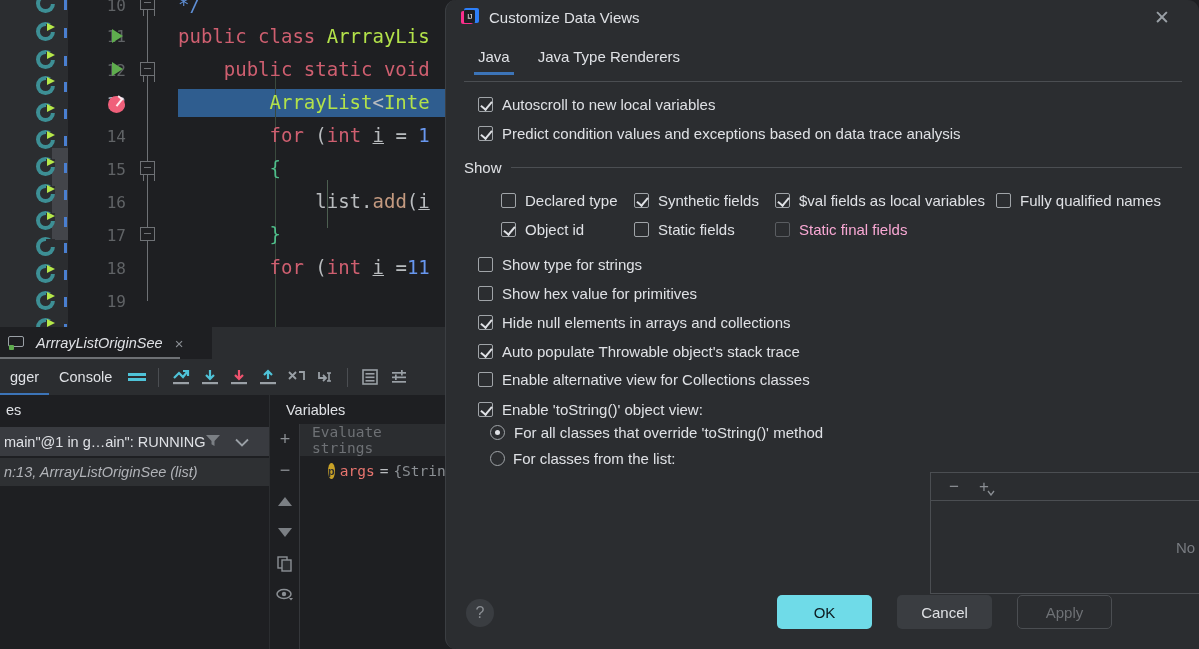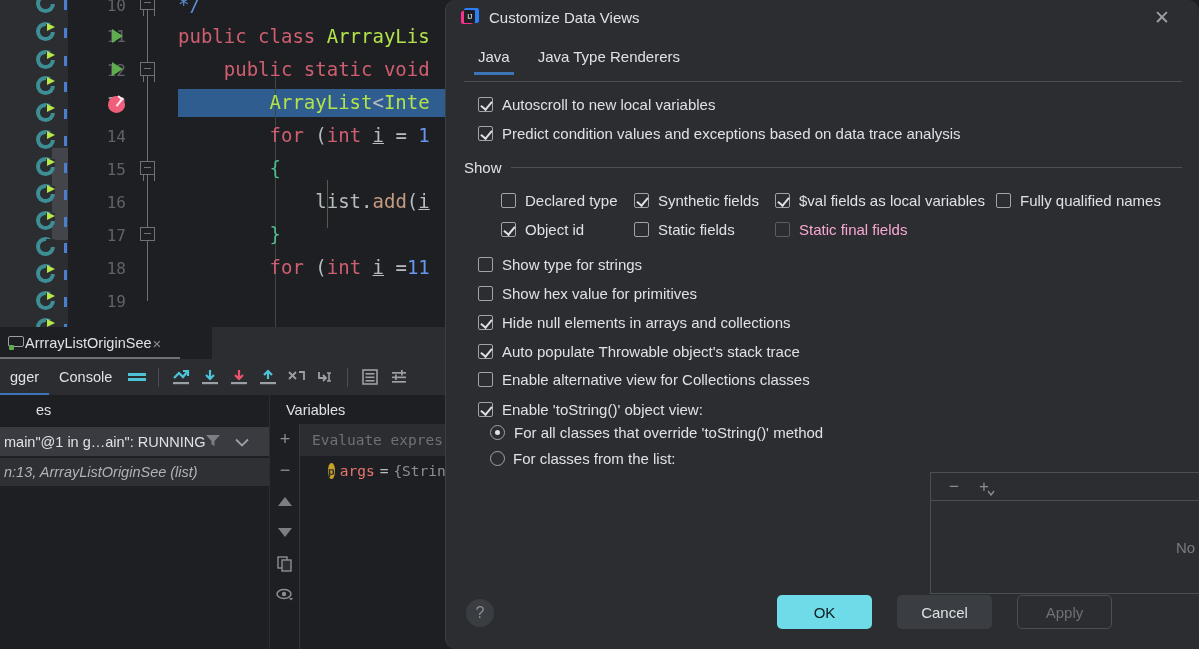--- a/index.html
+++ b/index.html
@@ -122,21 +122,21 @@
   .ind-guide2 { position: absolute; width: 1px; background: #4d5f51; }
 
   
   .runtab-bar {
     position: absolute; left: 0; top: 327px; width: 445px; height: 32px;
     background: #2b2d30;
   }
   .runtab {
     position: absolute; left: 0; top: 327px; width: 212px; height: 32px;
     background: #1e1f22;
-    display: flex; align-items: center; gap: 1px; padding-left: 8px;
+    display: flex; align-items: center; gap: 12px; padding-left: 8px; font-style: italic;
   }
   .runtab .tablabel { font-size: 14.5px; color: #dfe1e5; }
   .runtab-underline {
     position: absolute; left: 0; top: 357px; width: 180px; height: 2px;
     background: #6e7175;
   }
   .app-icon { position: relative; width: 16px; height: 14px; }
   .app-icon .scr {
     position: absolute; left: 0; top: 0; width: 16px; height: 11px;
     border: 1.6px solid #9aa0a6; border-radius: 2px;
@@ -164,21 +164,21 @@
   .tsep { width: 1px; height: 19px; background: #4b4e52; margin: 0 7px; }
   .tbtn { width: 29px; height: 36px; display: flex; align-items: center; justify-content: center; }
 
   .dbg-body {
     position: absolute; left: 0; top: 395px; width: 445px; height: 254px;
     background: #1e1f22;
   }
   .frames-hdr {
     position: absolute; left: 0; top: 0; width: 269px; height: 29px;
     background: #1e1f22; display: flex; align-items: center; padding-left: 6px;
-    font-size: 14.5px; color: #dfe1e5; margin-left: 30px;
+    font-size: 14.5px; color: #dfe1e5;
   }
   .vars-hdr {
     position: absolute; left: 270px; top: 0; width: 175px; height: 29px;
     background: #1e1f22; display: flex; align-items: center; padding-left: 16px;
     font-size: 14.5px; color: #dfe1e5;
   }
   .thread-row {
     position: absolute; left: 0; top: 32px; width: 269px; height: 29px;
     background: #393b40; display: flex; align-items: center; padding-left: 4px;
     font-size: 14.5px; color: #dfe1e5;
@@ -577,21 +577,21 @@
         </div>
         <div class="sbtn">
           <svg width="18" height="13" viewBox="0 0 18 13">
               <ellipse cx="8" cy="6" rx="7" ry="4.5" stroke="#8b8f94" stroke-width="1.5" fill="none"></ellipse>
               <circle cx="8" cy="6" r="2.2" fill="#8b8f94"></circle>
               <path d="M13 10 l2 2.5 l2 -2.5" fill="#8b8f94"></path>
             </svg>
         </div>
       </div>
 
-      <div class="eval-bar">Evaluate expres</div>
+      <div class="eval-bar">Evaluate strings</div>
       <div class="var-row">
         <span class="pbadge">p</span>
         <span style="color:#e8756f">args</span>
         <span style="color:#b9bcbf">=</span>
         <span style="color:#8b8f94">{String</span>
       </div>
     </div>
   </div>
 
   <div class="dialog">

